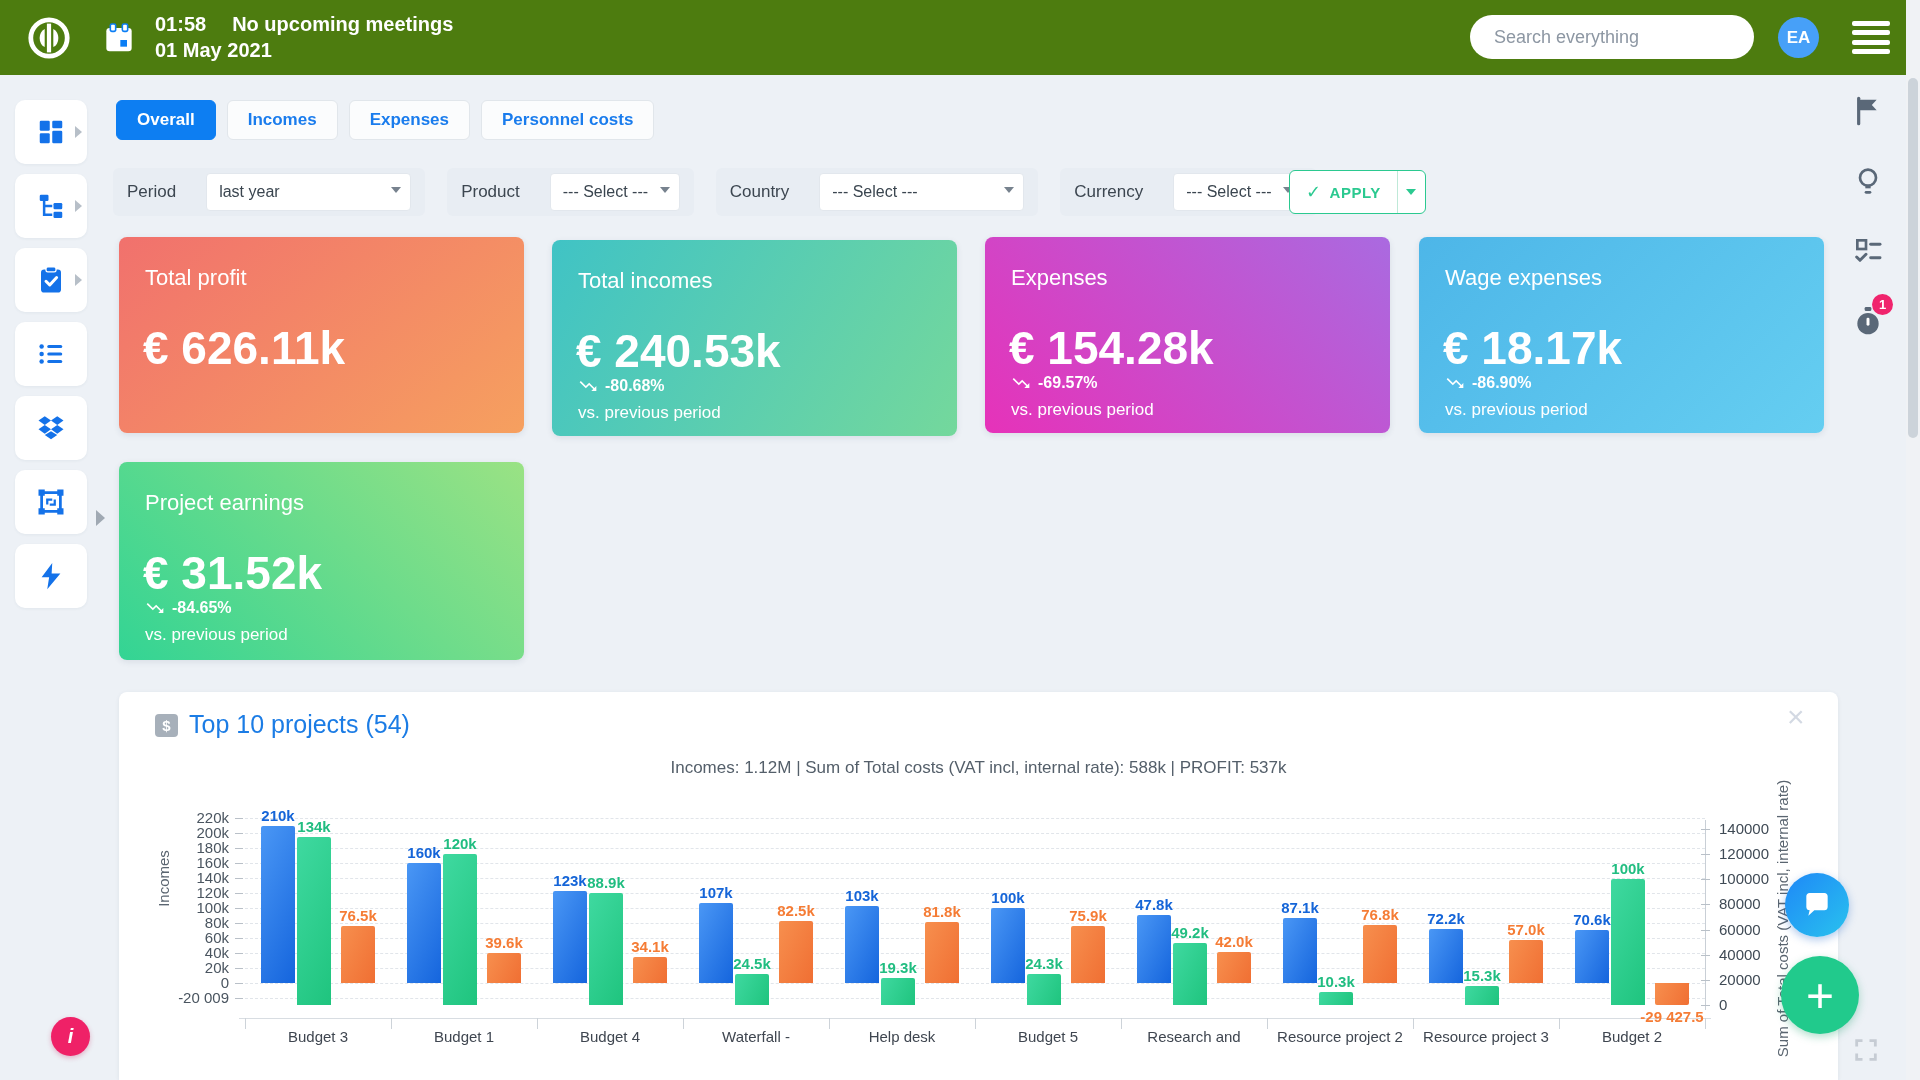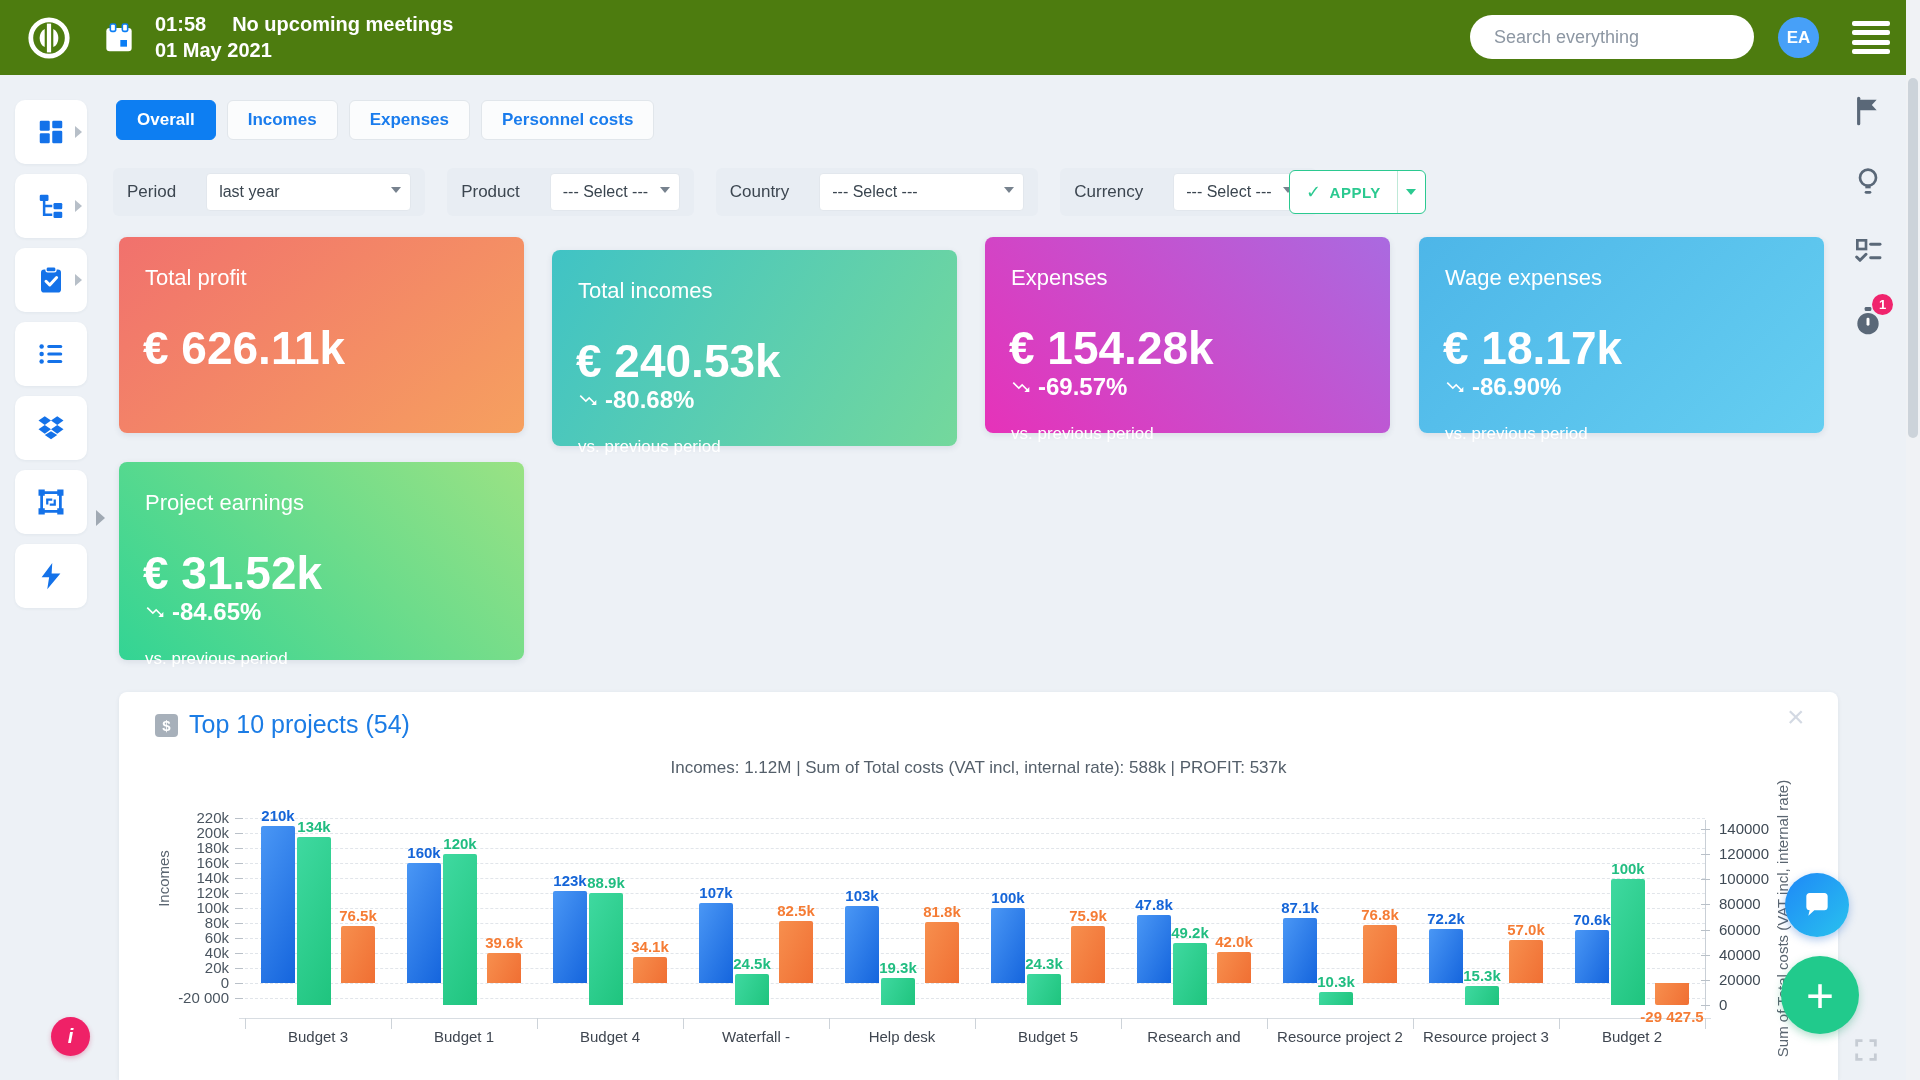--- a/index.html
+++ b/index.html
@@ -52,24 +52,24 @@
     border:1px solid #2bc990; border-radius:6px; overflow:hidden; cursor:pointer; }
   .apply-main { display:flex; align-items:center; gap:8px; padding:0 16px; color:#2bc990; font-size:15px; font-weight:bold; letter-spacing:.5px; }
   .apply-check { font-size:18px; font-weight:bold; }
   .apply-split { width:28px; border-left:1px solid #bfe9d8; display:flex; align-items:center; justify-content:center; }
   .apply-split i { width:0; height:0; border-top:6px solid #2bc990; border-left:5px solid transparent; border-right:5px solid transparent; }
   
   .kpi { position:absolute; width:405px; height:196px; border-radius:8px; color:#fff;
     box-shadow:0 2px 6px rgba(40,60,90,.10); }
   .kpi-title { position:absolute; left:26px; top:28px; font-size:22px; }
   .kpi-value { position:absolute; left:24px; top:84px; font-size:46px; font-weight:bold; }
-  .kpi-trend { position:absolute; left:26px; top:136px; display:flex; align-items:center; gap:7px; font-size:24px; font-weight:bold; }
-  .kpi-caption { position:absolute; left:26px; top:163px; font-size:17px;margin-top:24px; }
+  .kpi-trend { position:absolute; left:26px; top:136px; display:flex; align-items:center; gap:7px; font-size:16px; font-weight:bold; }
+  .kpi-caption { position:absolute; left:26px; top:163px; font-size:17px; }
   .kpi-profit  { left:119px;  top:237px; background:linear-gradient(140deg,#f1716d 0%,#f6a05f 100%); }
-  .kpi-incomes { left:552px;  top:250px; background:linear-gradient(120deg,#40c3c5 0%,#74d89c 100%);padding-left:12px; }
+  .kpi-incomes { left:552px;  top:240px; background:linear-gradient(120deg,#40c3c5 0%,#74d89c 100%);padding-left:12px; }
   .kpi-expenses{ left:985px;  top:237px; background:linear-gradient(45deg,#e632b9 0%,#aa6ae0 100%); }
   .kpi-wage    { left:1419px; top:237px; background:linear-gradient(135deg,#4db6e8 0%,#65cef1 100%); }
   .kpi-project { left:119px;  top:462px; height:198px; background:linear-gradient(45deg,#33d494 0%,#9ae284 100%); }
   
   .chart-card { position:absolute; left:119px; top:692px; width:1719px; height:388px; background:#fff;
     border-radius:8px 8px 0 0; box-shadow:0 1px 4px rgba(40,60,90,.08); }
   .cc-icon { position:absolute; left:36px; top:22px; width:23px; height:23px; border-radius:4px; background:#a7b0ba;
     color:#fff; font-size:15px; font-weight:bold; display:flex; align-items:center; justify-content:center; }
   .cc-title { position:absolute; left:70px; top:18px; font-size:25px; font-weight:500; color:#1b7ce5; }
   .cc-close { position:absolute; left:1668px; top:8px; font-size:30px; color:#d3d9e3; cursor:pointer; line-height:34px; }
@@ -339,21 +339,21 @@
         <div class="ltick-dash" style="left: -10px; width: 8px; top: 135px;"></div>
         <div class="ltick-label" style="top: 126px;">40k</div>
         <div class="gridline" style="top: 150px;"></div>
         <div class="ltick-dash" style="left: -10px; width: 8px; top: 150px;"></div>
         <div class="ltick-label" style="top: 141px;">20k</div>
         <div class="gridline" style="top: 165px;"></div>
         <div class="ltick-dash" style="left: -10px; width: 8px; top: 165px;"></div>
         <div class="ltick-label" style="top: 156px;">0</div>
         <div class="gridline" style="top: 180px;"></div>
         <div class="ltick-dash" style="left: -10px; width: 8px; top: 180px;"></div>
-        <div class="ltick-label" style="top: 171px;">-20 000</div>
+        <div class="ltick-label" style="top: 171px;">-20 009</div>
         <div class="raxis-line"></div>
         <div class="rtick-dash" style="left: 1456px; width: 9px; top: 11px;"></div>
         <div class="rtick-label" style="top: 2px;">140000</div>
         <div class="rtick-dash" style="left: 1456px; width: 9px; top: 36.143px;"></div>
         <div class="rtick-label" style="top: 27.143px;">120000</div>
         <div class="rtick-dash" style="left: 1456px; width: 9px; top: 61.286px;"></div>
         <div class="rtick-label" style="top: 52.286px;">100000</div>
         <div class="rtick-dash" style="left: 1456px; width: 9px; top: 86.429px;"></div>
         <div class="rtick-label" style="top: 77.429px;">80000</div>
         <div class="rtick-dash" style="left: 1456px; width: 9px; top: 111.572px;"></div>

